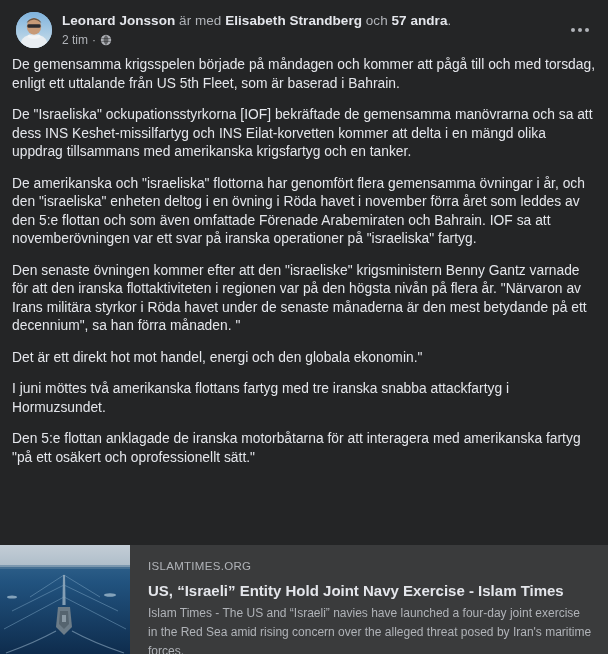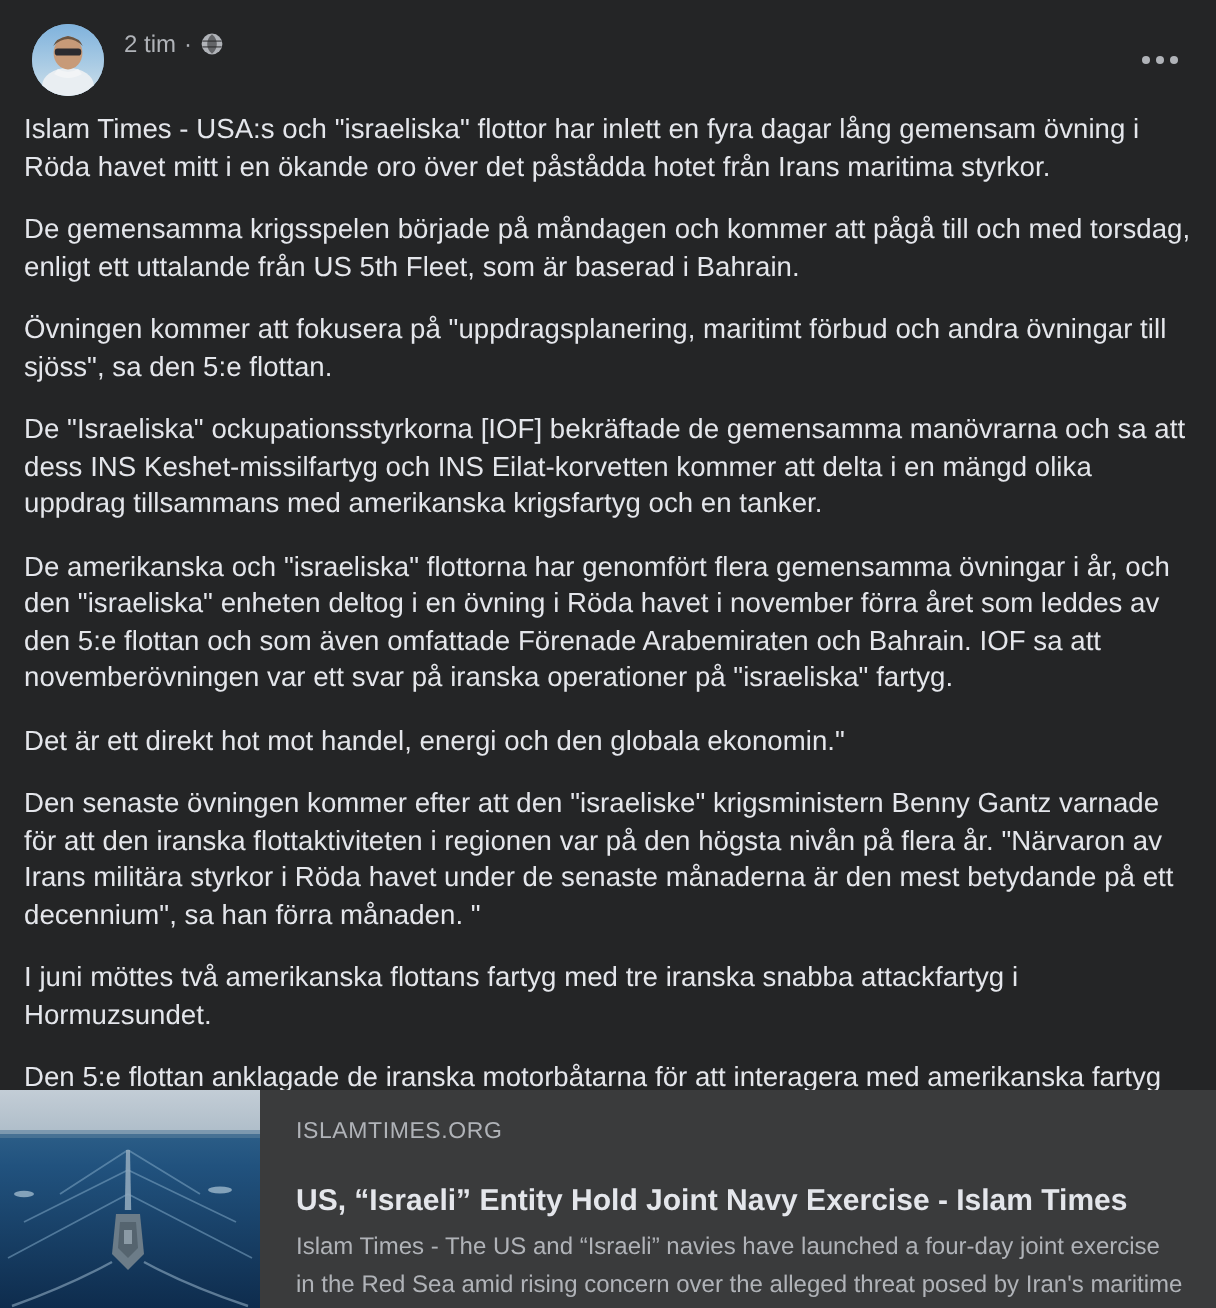--- a/index.html
+++ b/index.html
@@ -143,21 +143,21 @@
     padding: 14px 16px 0 18px;
     background: #3a3b3c;
   }
 
   .card-domain {
     font-size: 11.5px;
     line-height: 14px;
     color: #b0b3b8;
     text-transform: uppercase;
     letter-spacing: 0.3px;
-    margin-bottom: 18px;
+    margin-bottom: 8px;
   }
 
   .card-title {
     font-size: 15px;
     line-height: 20px;
     font-weight: bold;
     color: #e4e6eb;
     margin-bottom: 3px;
     white-space: nowrap;
     overflow: hidden;
@@ -190,20 +190,23 @@
         <ellipse cx="18" cy="31" rx="13" ry="9" fill="#e9eef2"></ellipse>
         <ellipse cx="18" cy="14.5" rx="7.2" ry="8.2" fill="#c79a78"></ellipse>
         <path d="M10.6 11 Q18 4 25.4 11 Q24 7 18 6 Q12 7 10.6 11Z" fill="#6b5440"></path>
         <rect x="11.4" y="12.2" width="13.2" height="3.6" rx="1.4" fill="#2b2b30"></rect>
         <path d="M18 13.6 h0.6" stroke="#2b2b30" stroke-width="1"></path>
         <path d="M13 22.5 Q18 25.5 23 22.5 L25 25 Q18 29 11 25 Z" fill="#f2f4f6"></path>
       </svg>
     </div>
 
     <div class="header-text">
+      <div class="name-line">
+        <span class="strong">Leonard Jonsson</span><span class="light"> </span><span class="light">är med</span><span class="light"> </span><span class="strong">Elisabeth Strandberg</span><span class="light"> </span><span class="light">och</span><span class="light"> </span><span class="strong">57 andra</span><span class="light">.</span>
+      </div>
       <div class="meta-line">
         <span class="time">2 tim</span>
         <span class="meta-sep">·</span>
         <span class="globe-icon">
           <svg width="12" height="12" viewBox="0 0 12 12" xmlns="http://www.w3.org/2000/svg">
             <circle cx="6" cy="6" r="5.2" fill="#b0b3b8"></circle>
             <path d="M6 1.1 C4.2 2.6 3.6 4.2 3.6 6 C3.6 7.8 4.2 9.4 6 10.9 C7.8 9.4 8.4 7.8 8.4 6 C8.4 4.2 7.8 2.6 6 1.1 Z" fill="#242526" opacity="0.55"></path>
             <path d="M1.2 4.6 H10.8 M1.2 7.4 H10.8" stroke="#242526" stroke-width="0.85" opacity="0.55"></path>
           </svg>
         </span>
@@ -211,27 +214,25 @@
     </div>
 
     <button class="more-btn">
       <span></span>
       <span></span>
       <span></span>
     </button>
   </div>
 
   <div class="post-body">
-    <p>Islam Times - USA:s och "israeliska" flottor har inlett en fyra dagar lång gemensam övning i Röda havet mitt i en ökande oro över det påstådda hotet från Irans maritima styrkor.</p>
     <p>De gemensamma krigsspelen började på måndagen och kommer att pågå till och med torsdag, enligt ett uttalande från US 5th Fleet, som är baserad i Bahrain.</p>
-    <p>Övningen kommer att fokusera på "uppdragsplanering, maritimt förbud och andra övningar till sjöss", sa den 5:e flottan.</p>
     <p>De "Israeliska" ockupationsstyrkorna [IOF] bekräftade de gemensamma manövrarna och sa att dess INS Keshet-missilfartyg och INS Eilat-korvetten kommer att delta i en mängd olika uppdrag tillsammans med amerikanska krigsfartyg och en tanker.</p>
     <p>De amerikanska och "israeliska" flottorna har genomfört flera gemensamma övningar i år, och den "israeliska" enheten deltog i en övning i Röda havet i november förra året som leddes av den 5:e flottan och som även omfattade Förenade Arabemiraten och Bahrain. IOF sa att novemberövningen var ett svar på iranska operationer på "israeliska" fartyg.</p>
+    <p>Den senaste övningen kommer efter att den "israeliske" krigsministern Benny Gantz varnade för att den iranska flottaktiviteten i regionen var på den högsta nivån på flera år. "Närvaron av Irans militära styrkor i Röda havet under de senaste månaderna är den mest betydande på ett decennium", sa han förra månaden. "</p>
     <p>Det är ett direkt hot mot handel, energi och den globala ekonomin."</p>
-    <p>Den senaste övningen kommer efter att den "israeliske" krigsministern Benny Gantz varnade för att den iranska flottaktiviteten i regionen var på den högsta nivån på flera år. "Närvaron av Irans militära styrkor i Röda havet under de senaste månaderna är den mest betydande på ett decennium", sa han förra månaden. "</p>
     <p>I juni möttes två amerikanska flottans fartyg med tre iranska snabba attackfartyg i Hormuzsundet.</p>
     <p>Den 5:e flottan anklagade de iranska motorbåtarna för att interagera med amerikanska fartyg "på ett osäkert och oprofessionellt sätt."</p>
   </div>
 
   <div class="link-card">
 
     <div class="card-thumb">
       <svg viewBox="0 0 130 109" preserveAspectRatio="xMidYMid slice" xmlns="http://www.w3.org/2000/svg">
         <defs>
           <linearGradient id="skyg" x1="0" y1="0" x2="0" y2="1">

